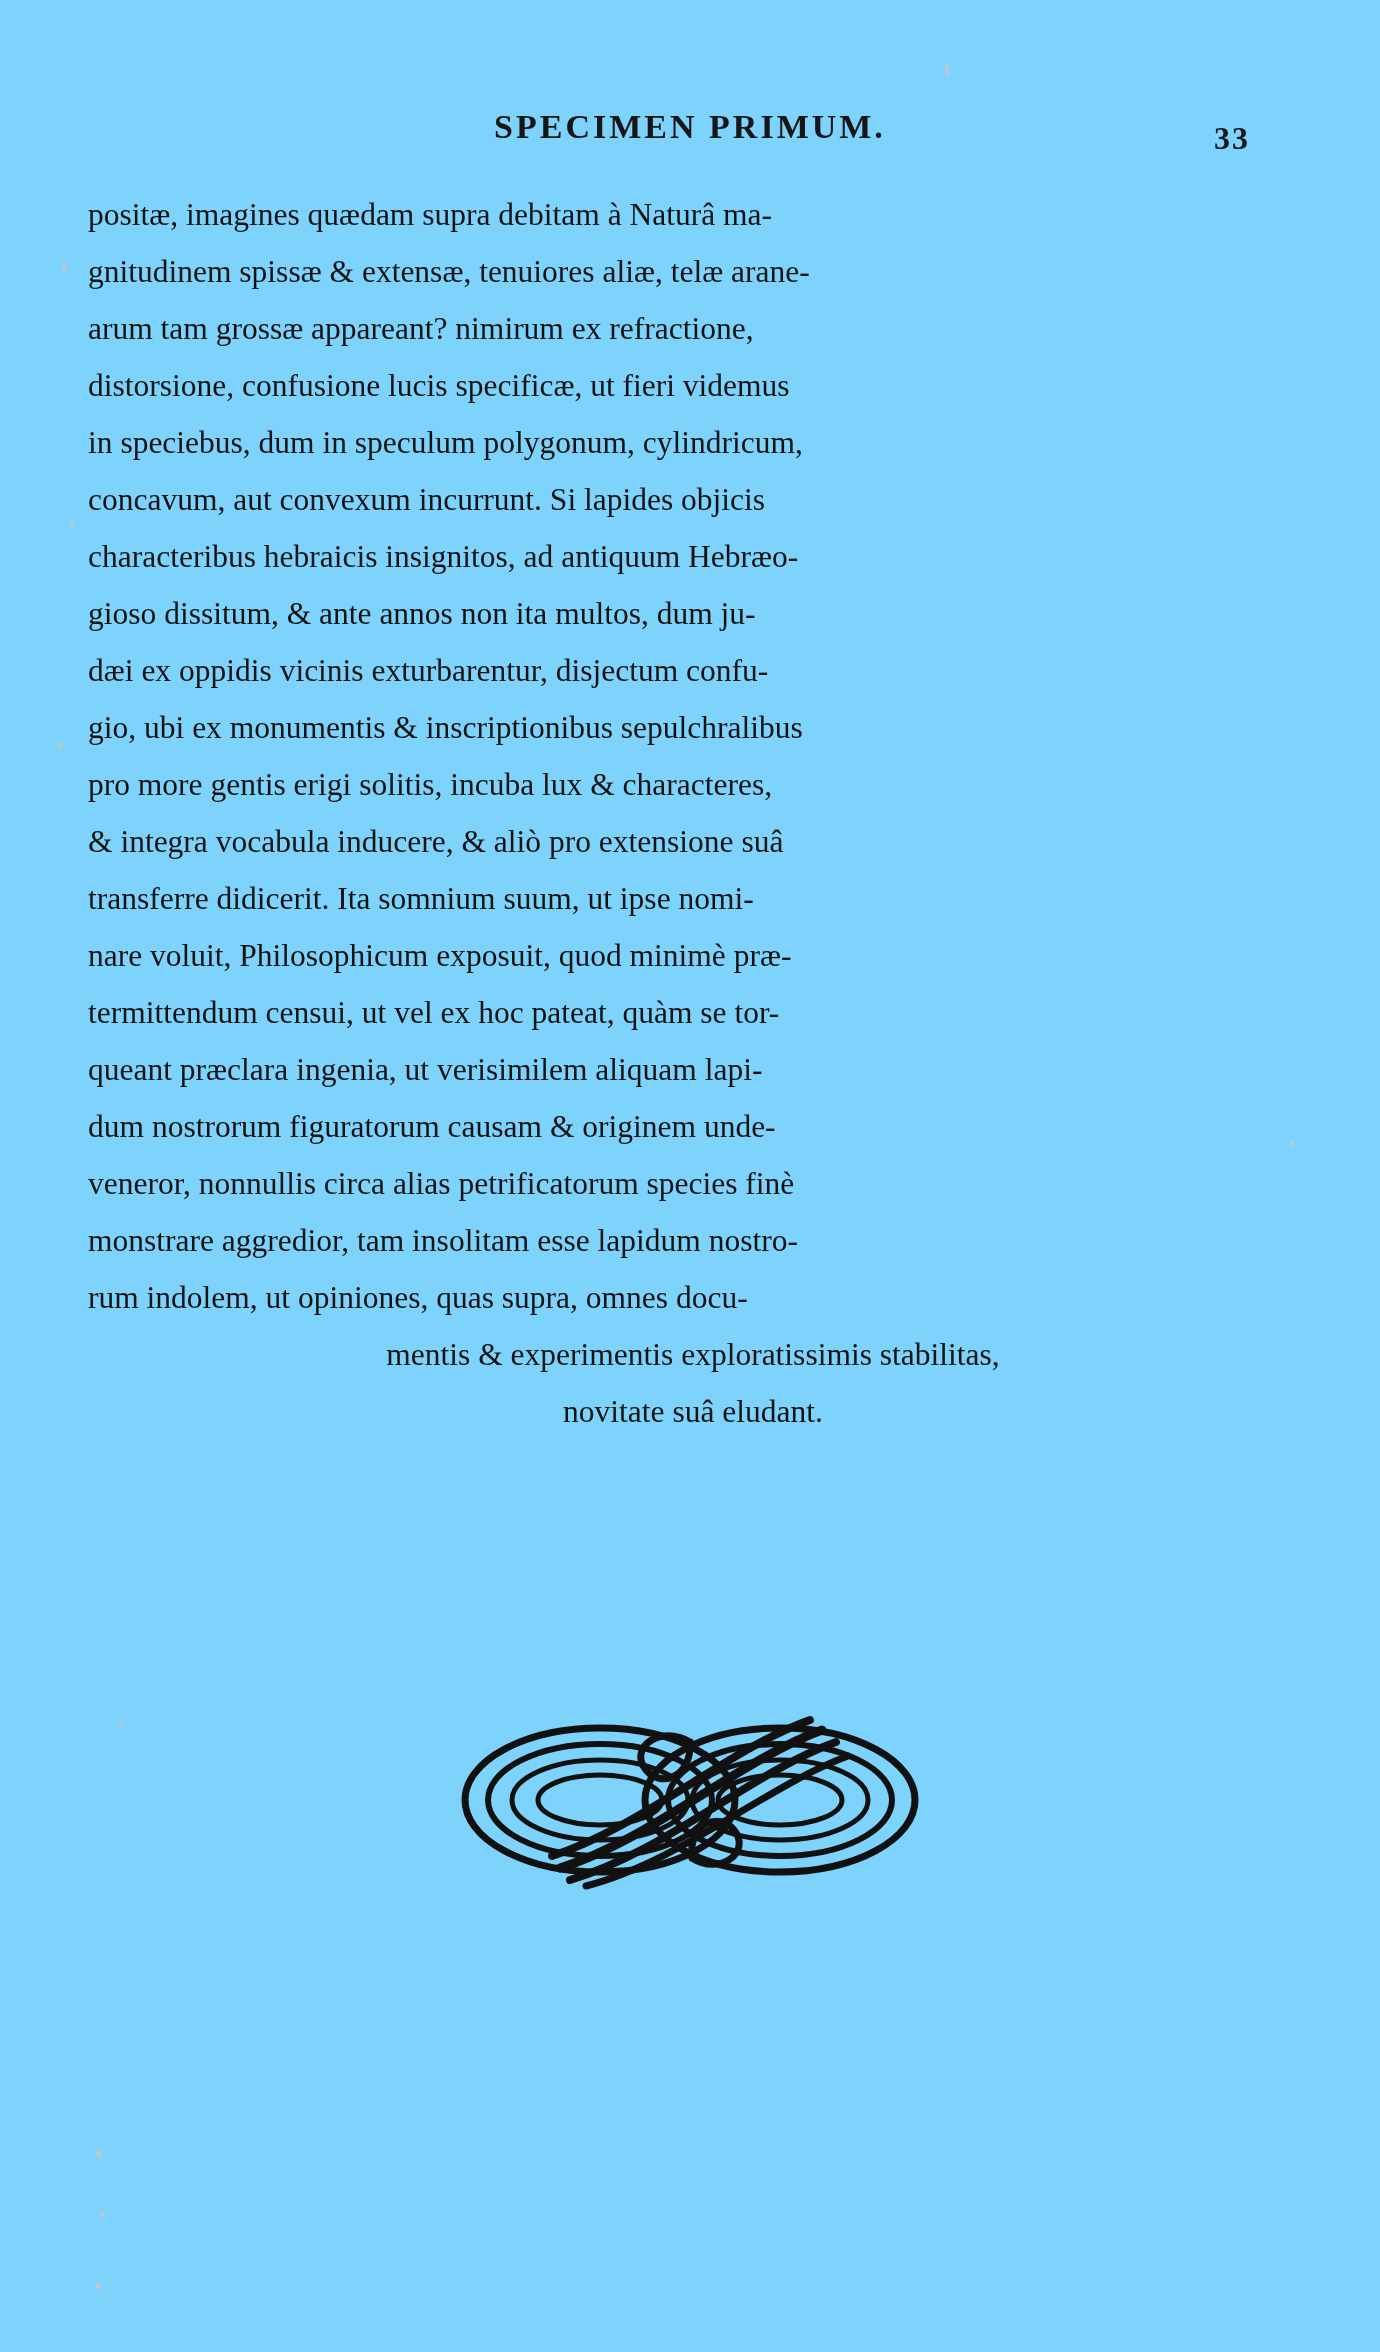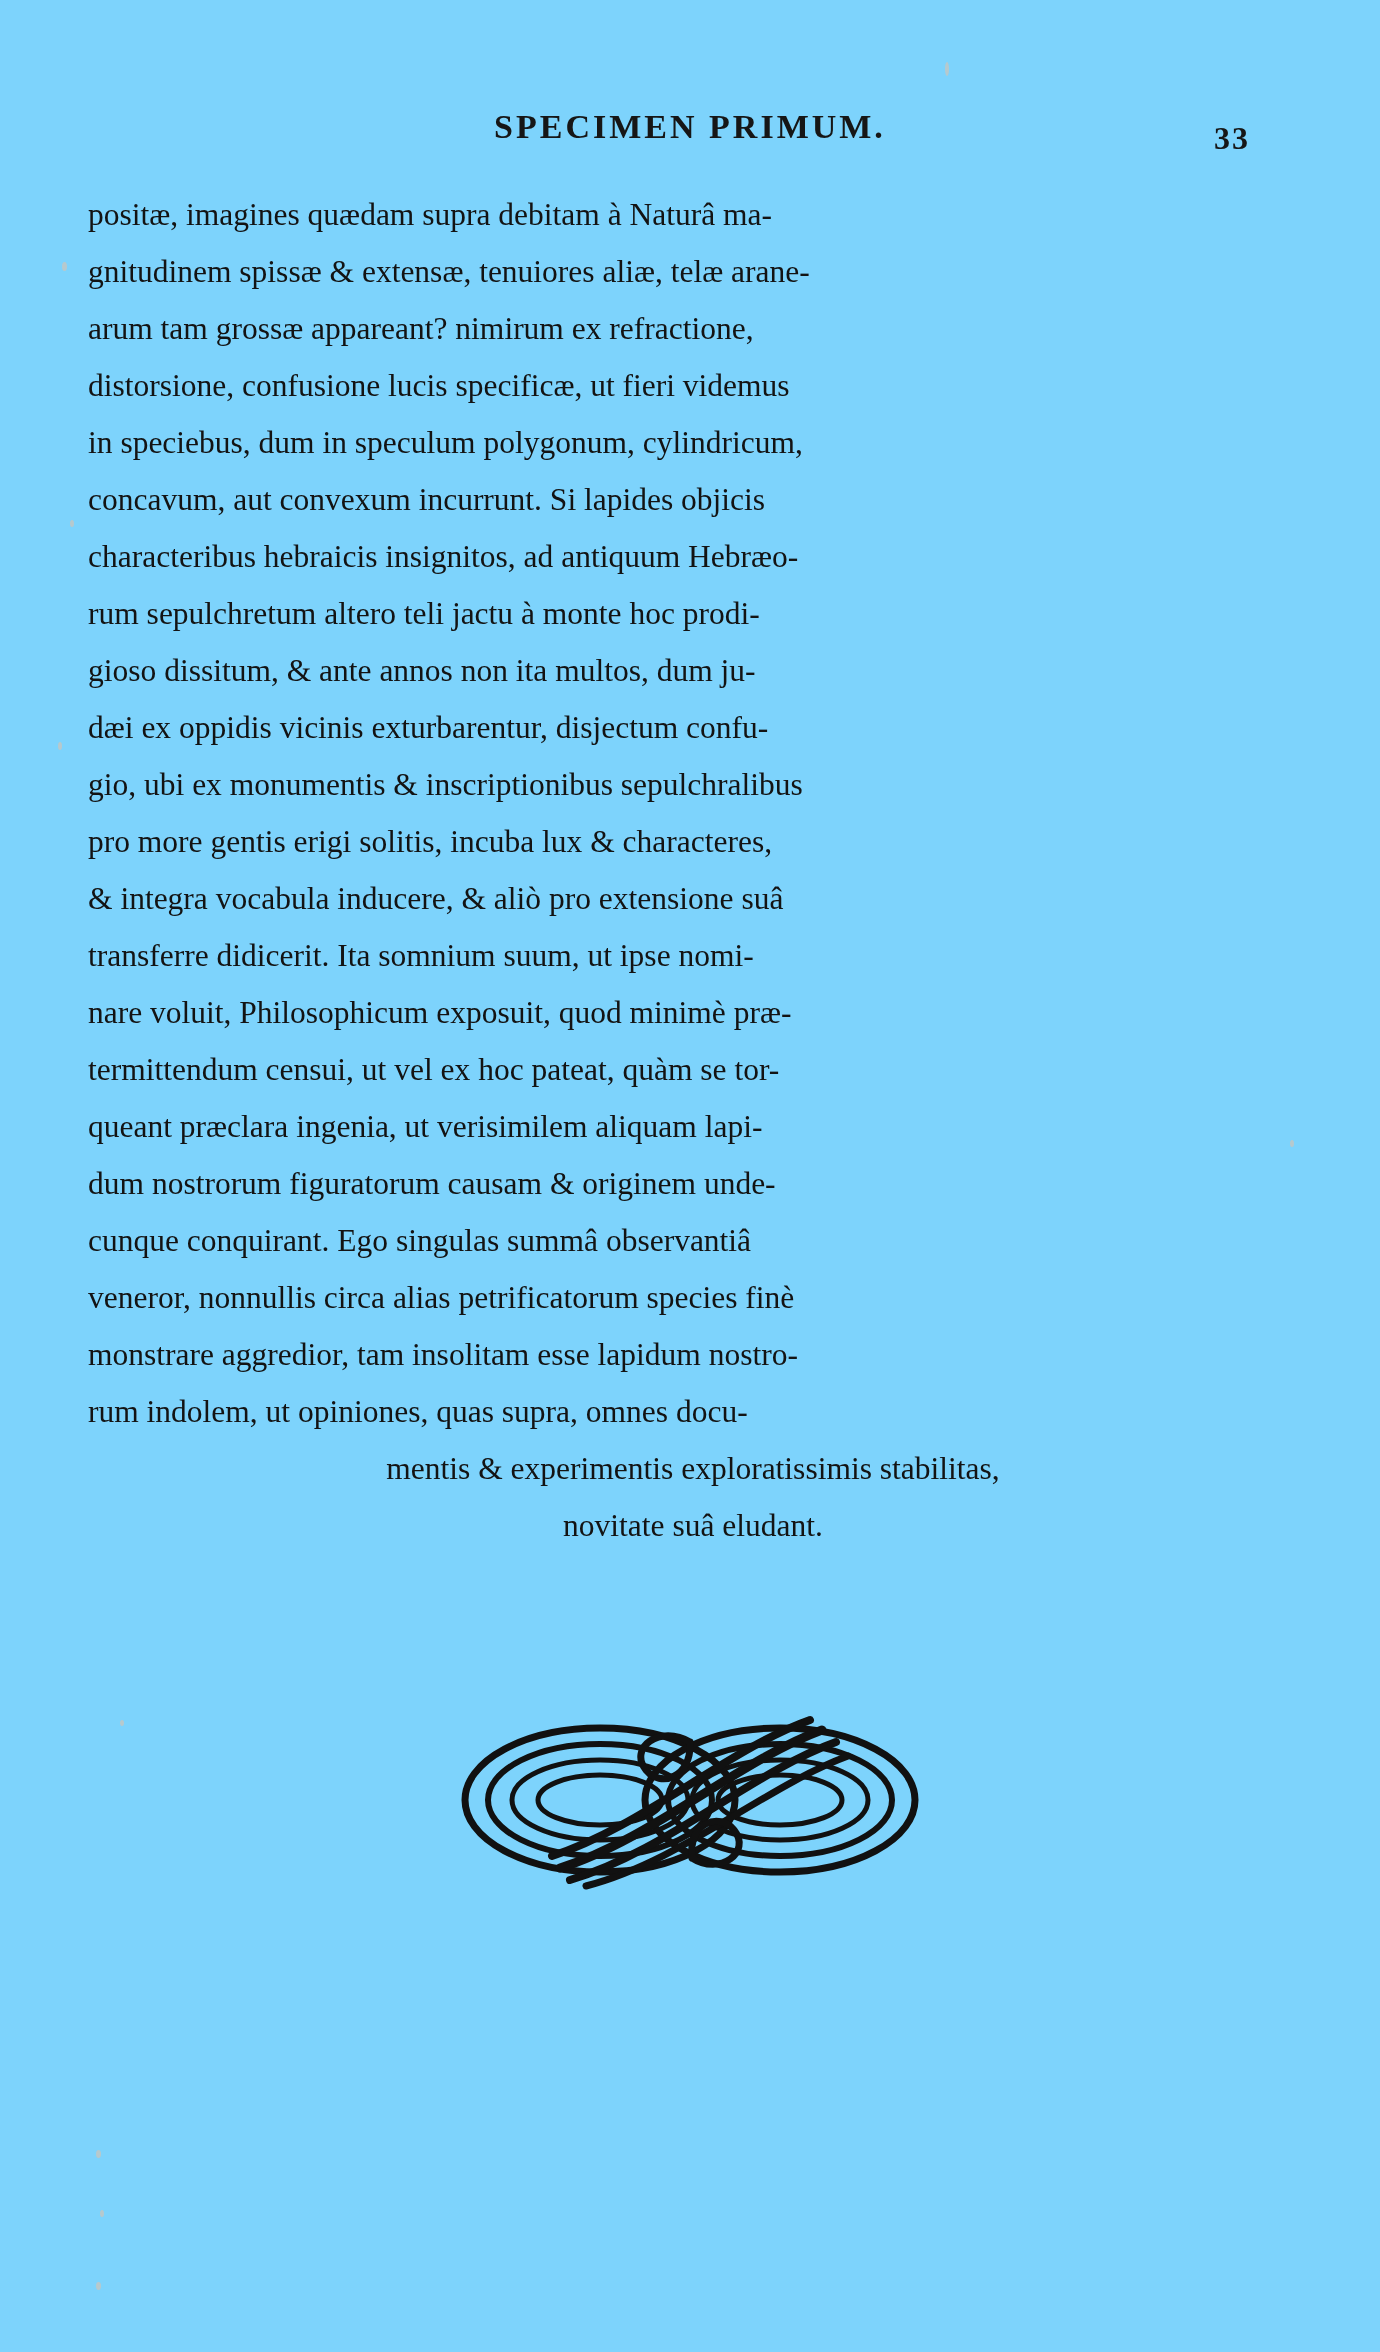--- a/index.html
+++ b/index.html
@@ -123,32 +123,30 @@
   </div>
 
   <div class="body-text">
     <span class="line">positæ, imagines quædam supra debitam à Naturâ ma-</span>
     <span class="line">gnitudinem spissæ &amp; extensæ, tenuiores aliæ, telæ arane-</span>
     <span class="line">arum tam grossæ appareant?  nimirum ex refractione,</span>
     <span class="line">distorsione, confusione lucis specificæ, ut fieri videmus</span>
     <span class="line">in speciebus, dum in speculum polygonum, cylindricum,</span>
     <span class="line">concavum, aut convexum incurrunt.  Si lapides objicis</span>
     <span class="line">characteribus hebraicis insignitos, ad antiquum Hebræo-</span>
-    <span class="line">rum sepulchretum altero teli jactu à monte hoc prodi-</span>
     <span class="line">gioso dissitum, &amp; ante annos non ita multos, dum ju-</span>
     <span class="line">dæi ex oppidis vicinis exturbarentur, disjectum confu-</span>
     <span class="line">gio, ubi ex monumentis &amp; inscriptionibus sepulchralibus</span>
     <span class="line">pro more gentis erigi solitis, incuba lux &amp; characteres,</span>
     <span class="line">&amp; integra vocabula inducere, &amp; aliò pro extensione suâ</span>
     <span class="line">transferre didicerit.   Ita somnium suum, ut ipse nomi-</span>
     <span class="line">nare voluit, Philosophicum exposuit, quod minimè præ-</span>
     <span class="line">termittendum censui, ut vel ex hoc pateat, quàm se tor-</span>
     <span class="line">queant præclara ingenia, ut verisimilem aliquam lapi-</span>
     <span class="line">dum nostrorum figuratorum causam &amp; originem unde-</span>
-    <span class="line">cunque conquirant.   Ego singulas summâ observantiâ</span>
     <span class="line">veneror, nonnullis circa alias petrificatorum species finè</span>
     <span class="line">monstrare aggredior, tam insolitam esse lapidum nostro-</span>
     <span class="line">rum indolem, ut opiniones, quas supra, omnes docu-</span>
     <span class="line center">mentis &amp; experimentis exploratissimis stabilitas,</span>
     <span class="line center">novitate suâ eludant.</span>
   </div>
 
   <div class="ornament">
     <svg viewBox="0 0 500 220" width="500" height="220" aria-hidden="true">
       <g fill="none" stroke="#111111" stroke-linecap="round">

